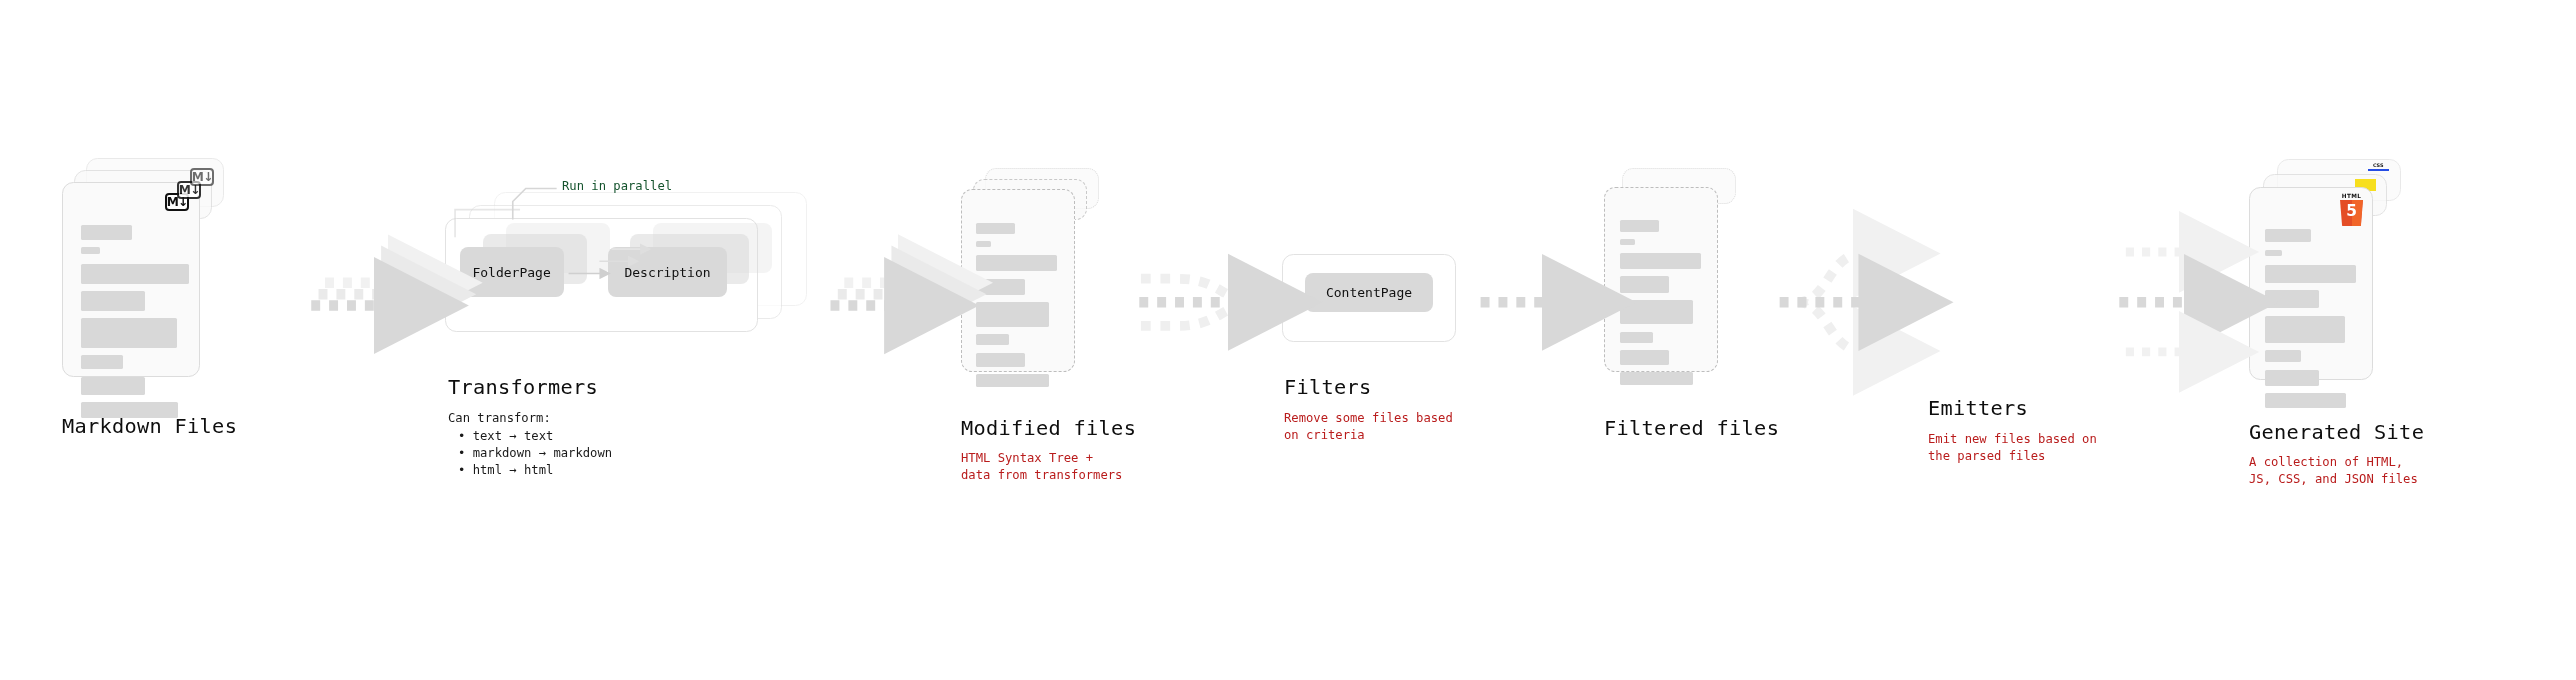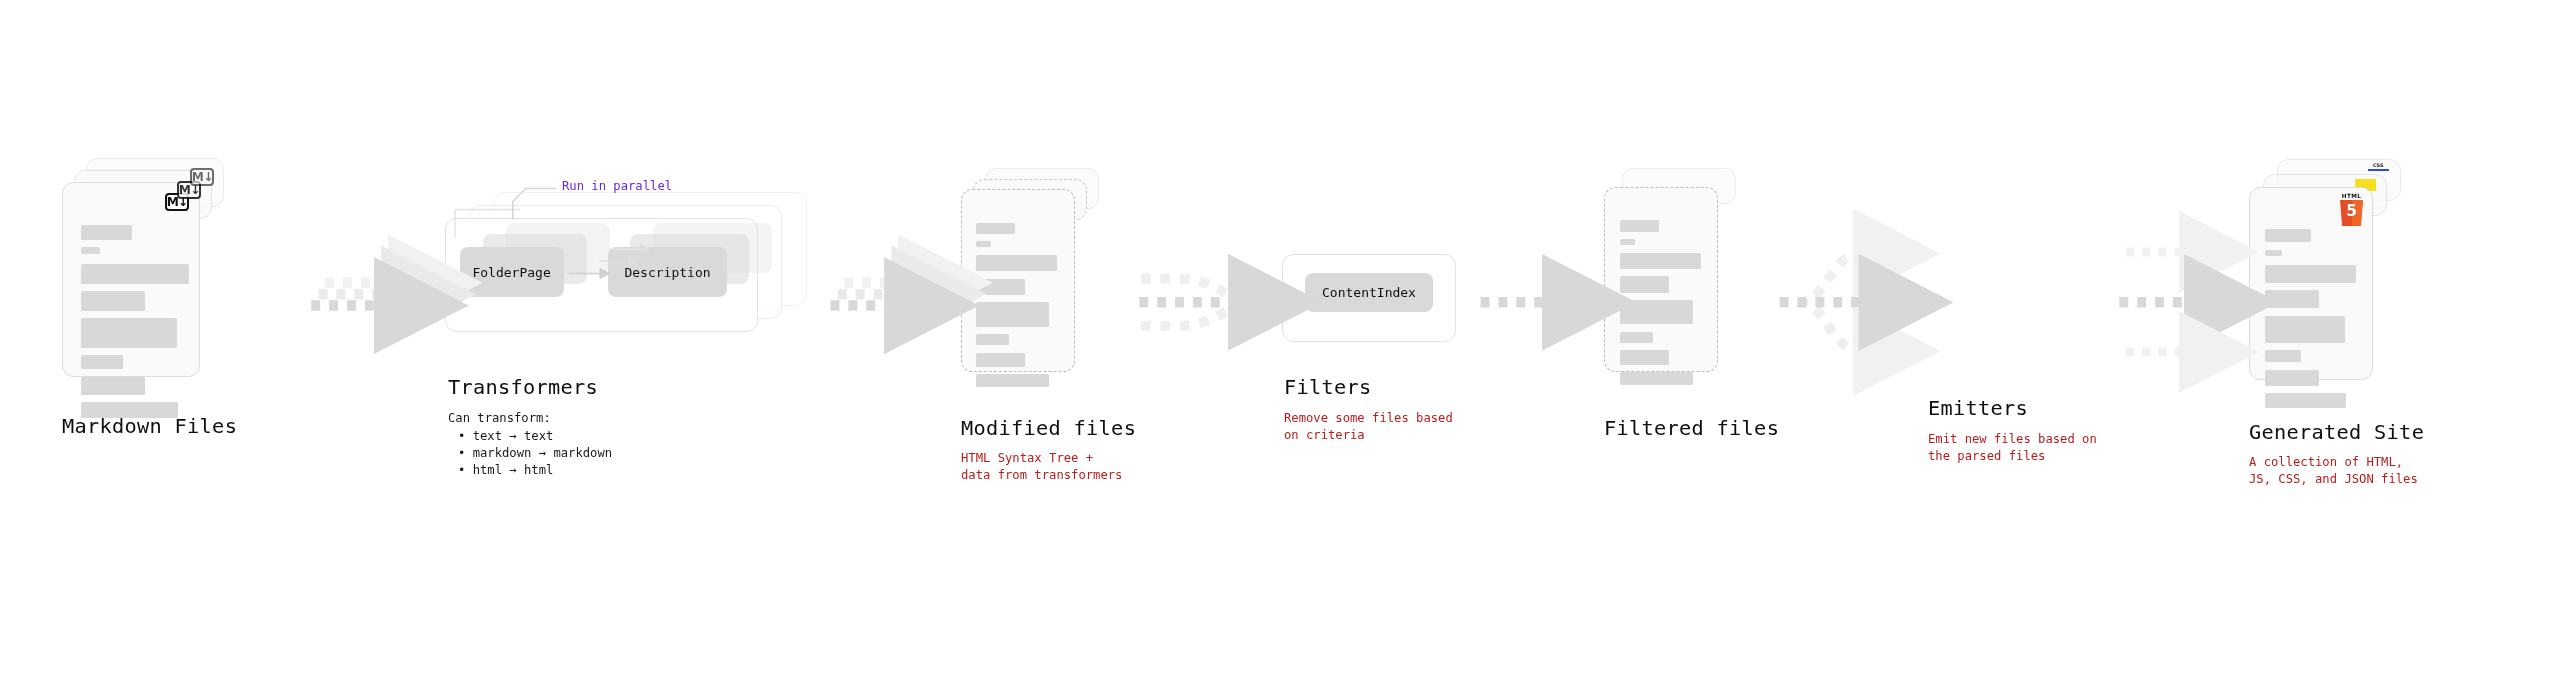--- a/index.html
+++ b/index.html
@@ -137,21 +137,21 @@
     line-height:17px;
     color:#1a1a1a;
     white-space:pre;
   }
   .bullets{position:absolute;font-size:12.2px;line-height:17px;color:#1a1a1a;}
   .bullets div{white-space:pre;}
 
   .parallel-note{
     position:absolute;
     font-size:12.2px;
-    color:#6d28d9;
+    color:#14532d;
     white-space:nowrap;
   }
 
   svg.ovl{position:absolute;left:0;top:0;width:2576px;height:681px;pointer-events:none;}
 </style>
 </head>
 <body>
 
 <div class="stage">
 
@@ -233,21 +233,21 @@
         <div class="bar" style="width:73px;height:13px;"></div>
       </div>
     </div>
   </div>
   <div class="title" style="left:961px;top:416px;">Modified files</div>
   <div class="sub" style="left:961px;top:450px;">HTML Syntax Tree +
 data from transformers</div>
 
   <div class="node" style="left:1282px;top:254px;width:174px;height:88px;">
     <div class="pbox" style="left:0px;top:0px;width:174px;height:88px;"></div>
-    <div class="chip" style="left:23px;top:18.7px;width:128px;height:39px;">ContentIndex</div>
+    <div class="chip" style="left:23px;top:18.7px;width:128px;height:39px;">ContentPage</div>
   </div>
   <div class="title" style="left:1284px;top:375px;">Filters</div>
   <div class="sub" style="left:1284px;top:410px;">Remove some files based
 on criteria</div>
 
   <div class="docstack" style="left:1604px;top:168px;width:163px;height:211px;">
     <div class="doccard dotted ghost1" style="left:18px;top:0px;width:114px;height:36px;"></div>
     <div class="doccard dashed" style="left:0px;top:18.7px;width:114px;height:185px;">
       <div class="bars" style="left:15.4px;top:32.5px;">
         <div class="bar" style="width:39px;height:11.4px;"></div>

